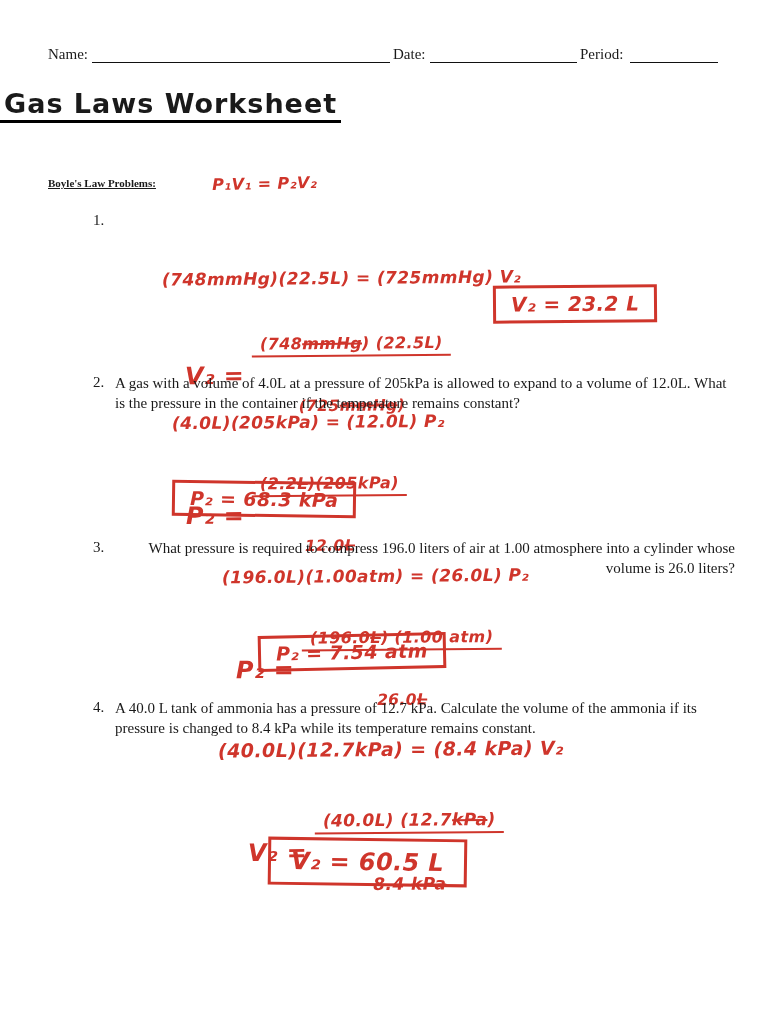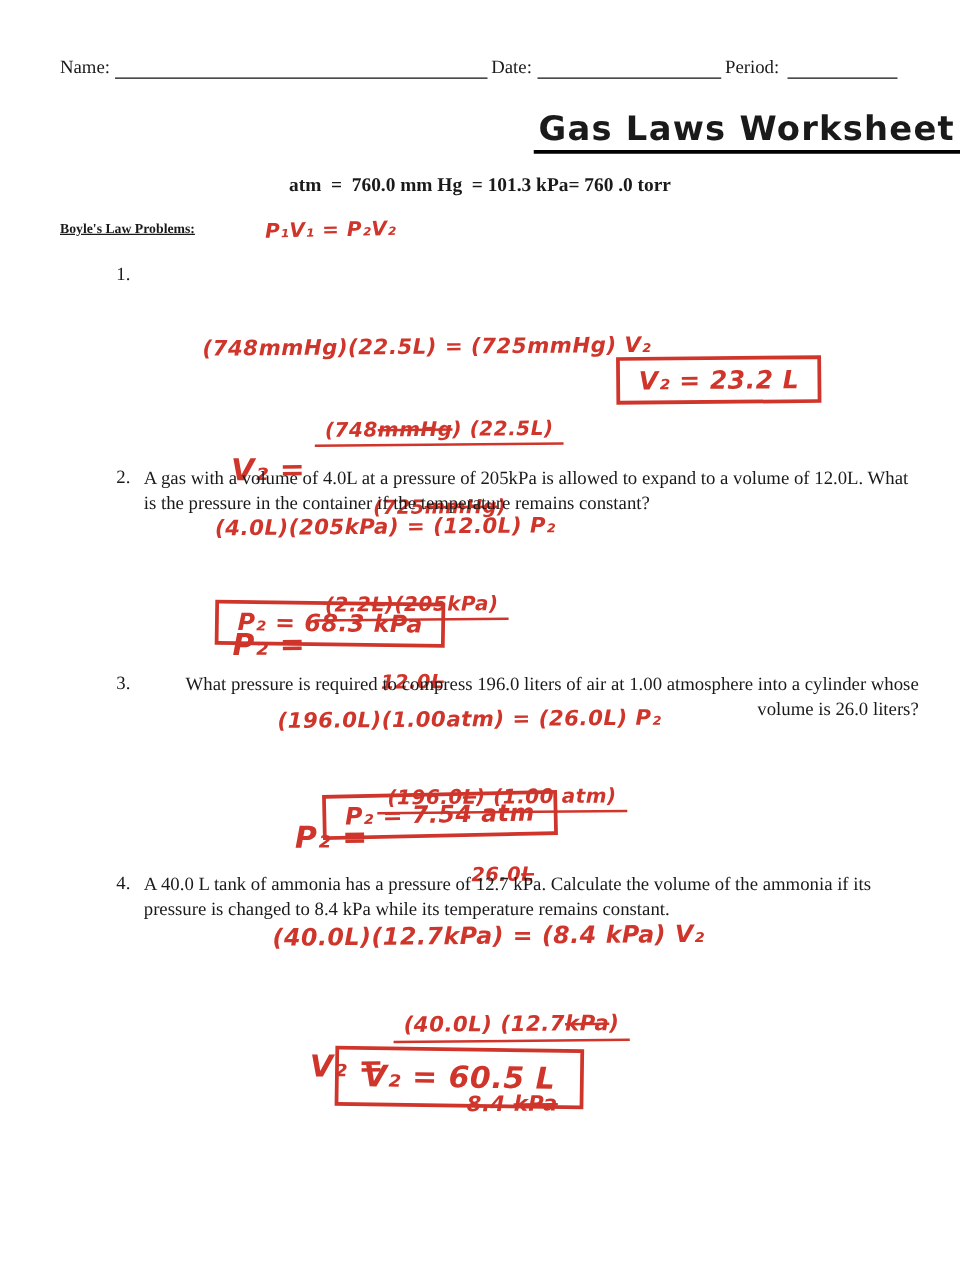--- a/index.html
+++ b/index.html
@@ -78,25 +78,24 @@
 
 <div class="page">
 
   <span class="abs hdr-label" style="left:48px; top:46px;">Name:</span>
   <span class="abs fill-line" style="left:92px; top:48px; width:298px;"></span>
   <span class="abs hdr-label" style="left:393px; top:46px;">Date:</span>
   <span class="abs fill-line" style="left:430px; top:48px; width:147px;"></span>
   <span class="abs hdr-label" style="left:580px; top:46px;">Period:</span>
   <span class="abs fill-line" style="left:630px; top:48px; width:88px;"></span>
 
-  <div class="abs" style="left:0; top:88px; width:768px; text-align:right;">
+  <div class="abs" style="left:0; top:88px; width:768px; text-align:left;">
     <span class="title">Gas Laws Worksheet</span>
   </div>
 
-  <div class="abs subtitle" style="left:0; top:140px; width:768px; text-align:center;">atm  =  760.0 mm Hg  = 101.3 kPa= 760 .0 torr</div>
 
   <span class="abs section-heading" style="left:48px; top:177px;">Boyle's Law Problems:</span>
   <span class="abs hand rot-l" style="left:212px; top:174px; font-size:16px;">P₁V₁ = P₂V₂</span>
 
   <span class="abs problem-num" style="left:93px; top:212px;">1.</span>
 
   <div class="abs hand eq rot-l2" style="left:162px; top:268px;">(748mmHg)(22.5L) = (725mmHg) V₂</div>
   <div class="abs hand fracrow rot-l2" style="left:185px; top:296px;">
     <span class="lhs">V₂ =</span>
     <span class="frac">

